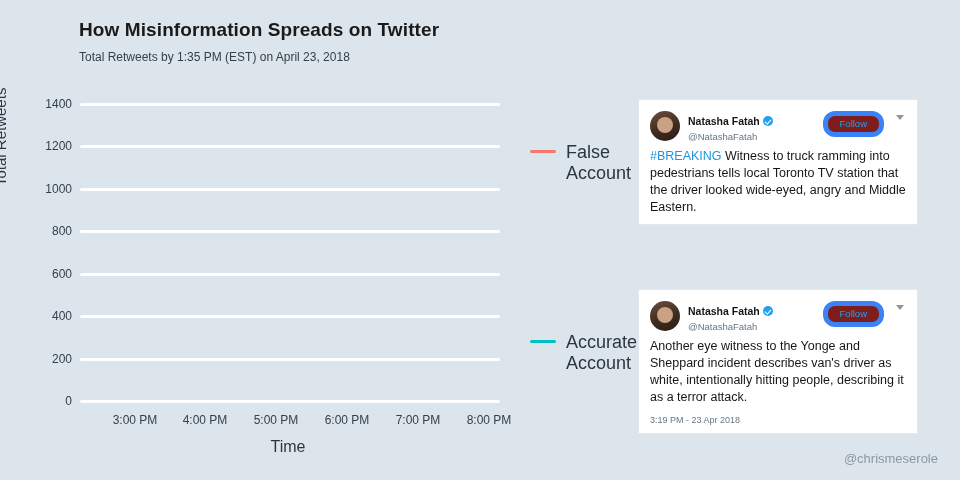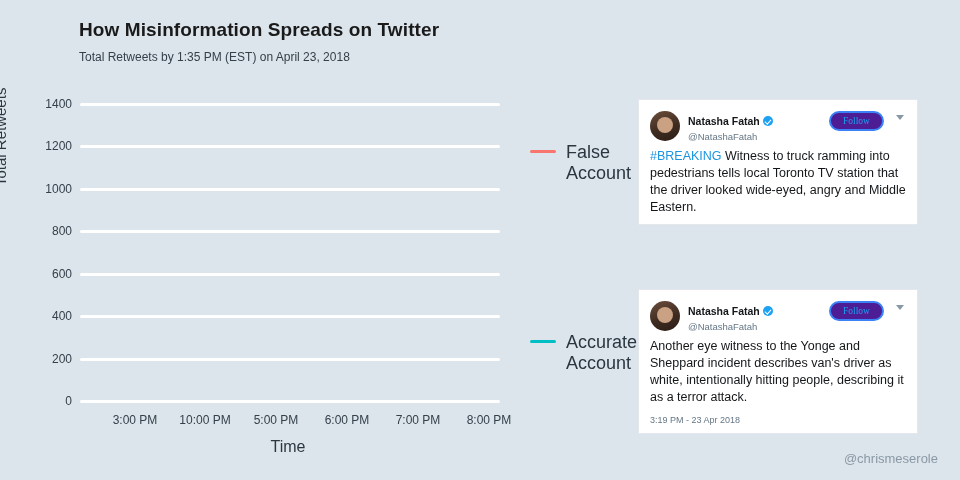--- a/index.html
+++ b/index.html
@@ -192,28 +192,27 @@
   }
   .tw-handle {
     font-size: 9.5px;
     color: #657786;
     margin-top: 1px;
   }
   .tw-follow {
     position: absolute;
     right: 22px;
     top: 2px;
-    border: 2px solid #3b82f6;
+    border: 5px solid #3b82f6;
     color: #1da1f2;
     border-radius: 12px;
     font-size: 9.5px;
     padding: 3px 12px;
-    background: #4c1d95;
+    background: #7f1d1d;
     line-height: 1.1;
-    font-family: Liberation Serif, serif;
   }
   .tw-caret {
     position: absolute;
     right: 2px;
     top: 6px;
     width: 0;
     height: 0;
     border-left: 4px solid transparent;
     border-right: 4px solid transparent;
     border-top: 5px solid #8899a6;
@@ -266,21 +265,21 @@
       <div class="ytick-inner" style="top:298px">0</div>
       <div class="ytick-inner" style="top:255.6px">200</div>
       <div class="ytick-inner" style="top:213.1px">400</div>
       <div class="ytick-inner" style="top:170.7px">600</div>
       <div class="ytick-inner" style="top:128.3px">800</div>
       <div class="ytick-inner" style="top:85.9px">1000</div>
       <div class="ytick-inner" style="top:43.4px">1200</div>
       <div class="ytick-inner" style="top:1px">1400</div>
 
       <div class="xtick" style="left:55px">3:00 PM</div>
-      <div class="xtick" style="left:125px">10:00 PM</div>
+      <div class="xtick" style="left:125px">4:00 PM</div>
       <div class="xtick" style="left:196px">5:00 PM</div>
       <div class="xtick" style="left:267px">6:00 PM</div>
       <div class="xtick" style="left:338px">7:00 PM</div>
       <div class="xtick" style="left:409px">8:00 PM</div>
     </div>
 
     <div class="xlabel">Time</div>
   </div>
 
   <div class="legend-item" id="legend-false">

